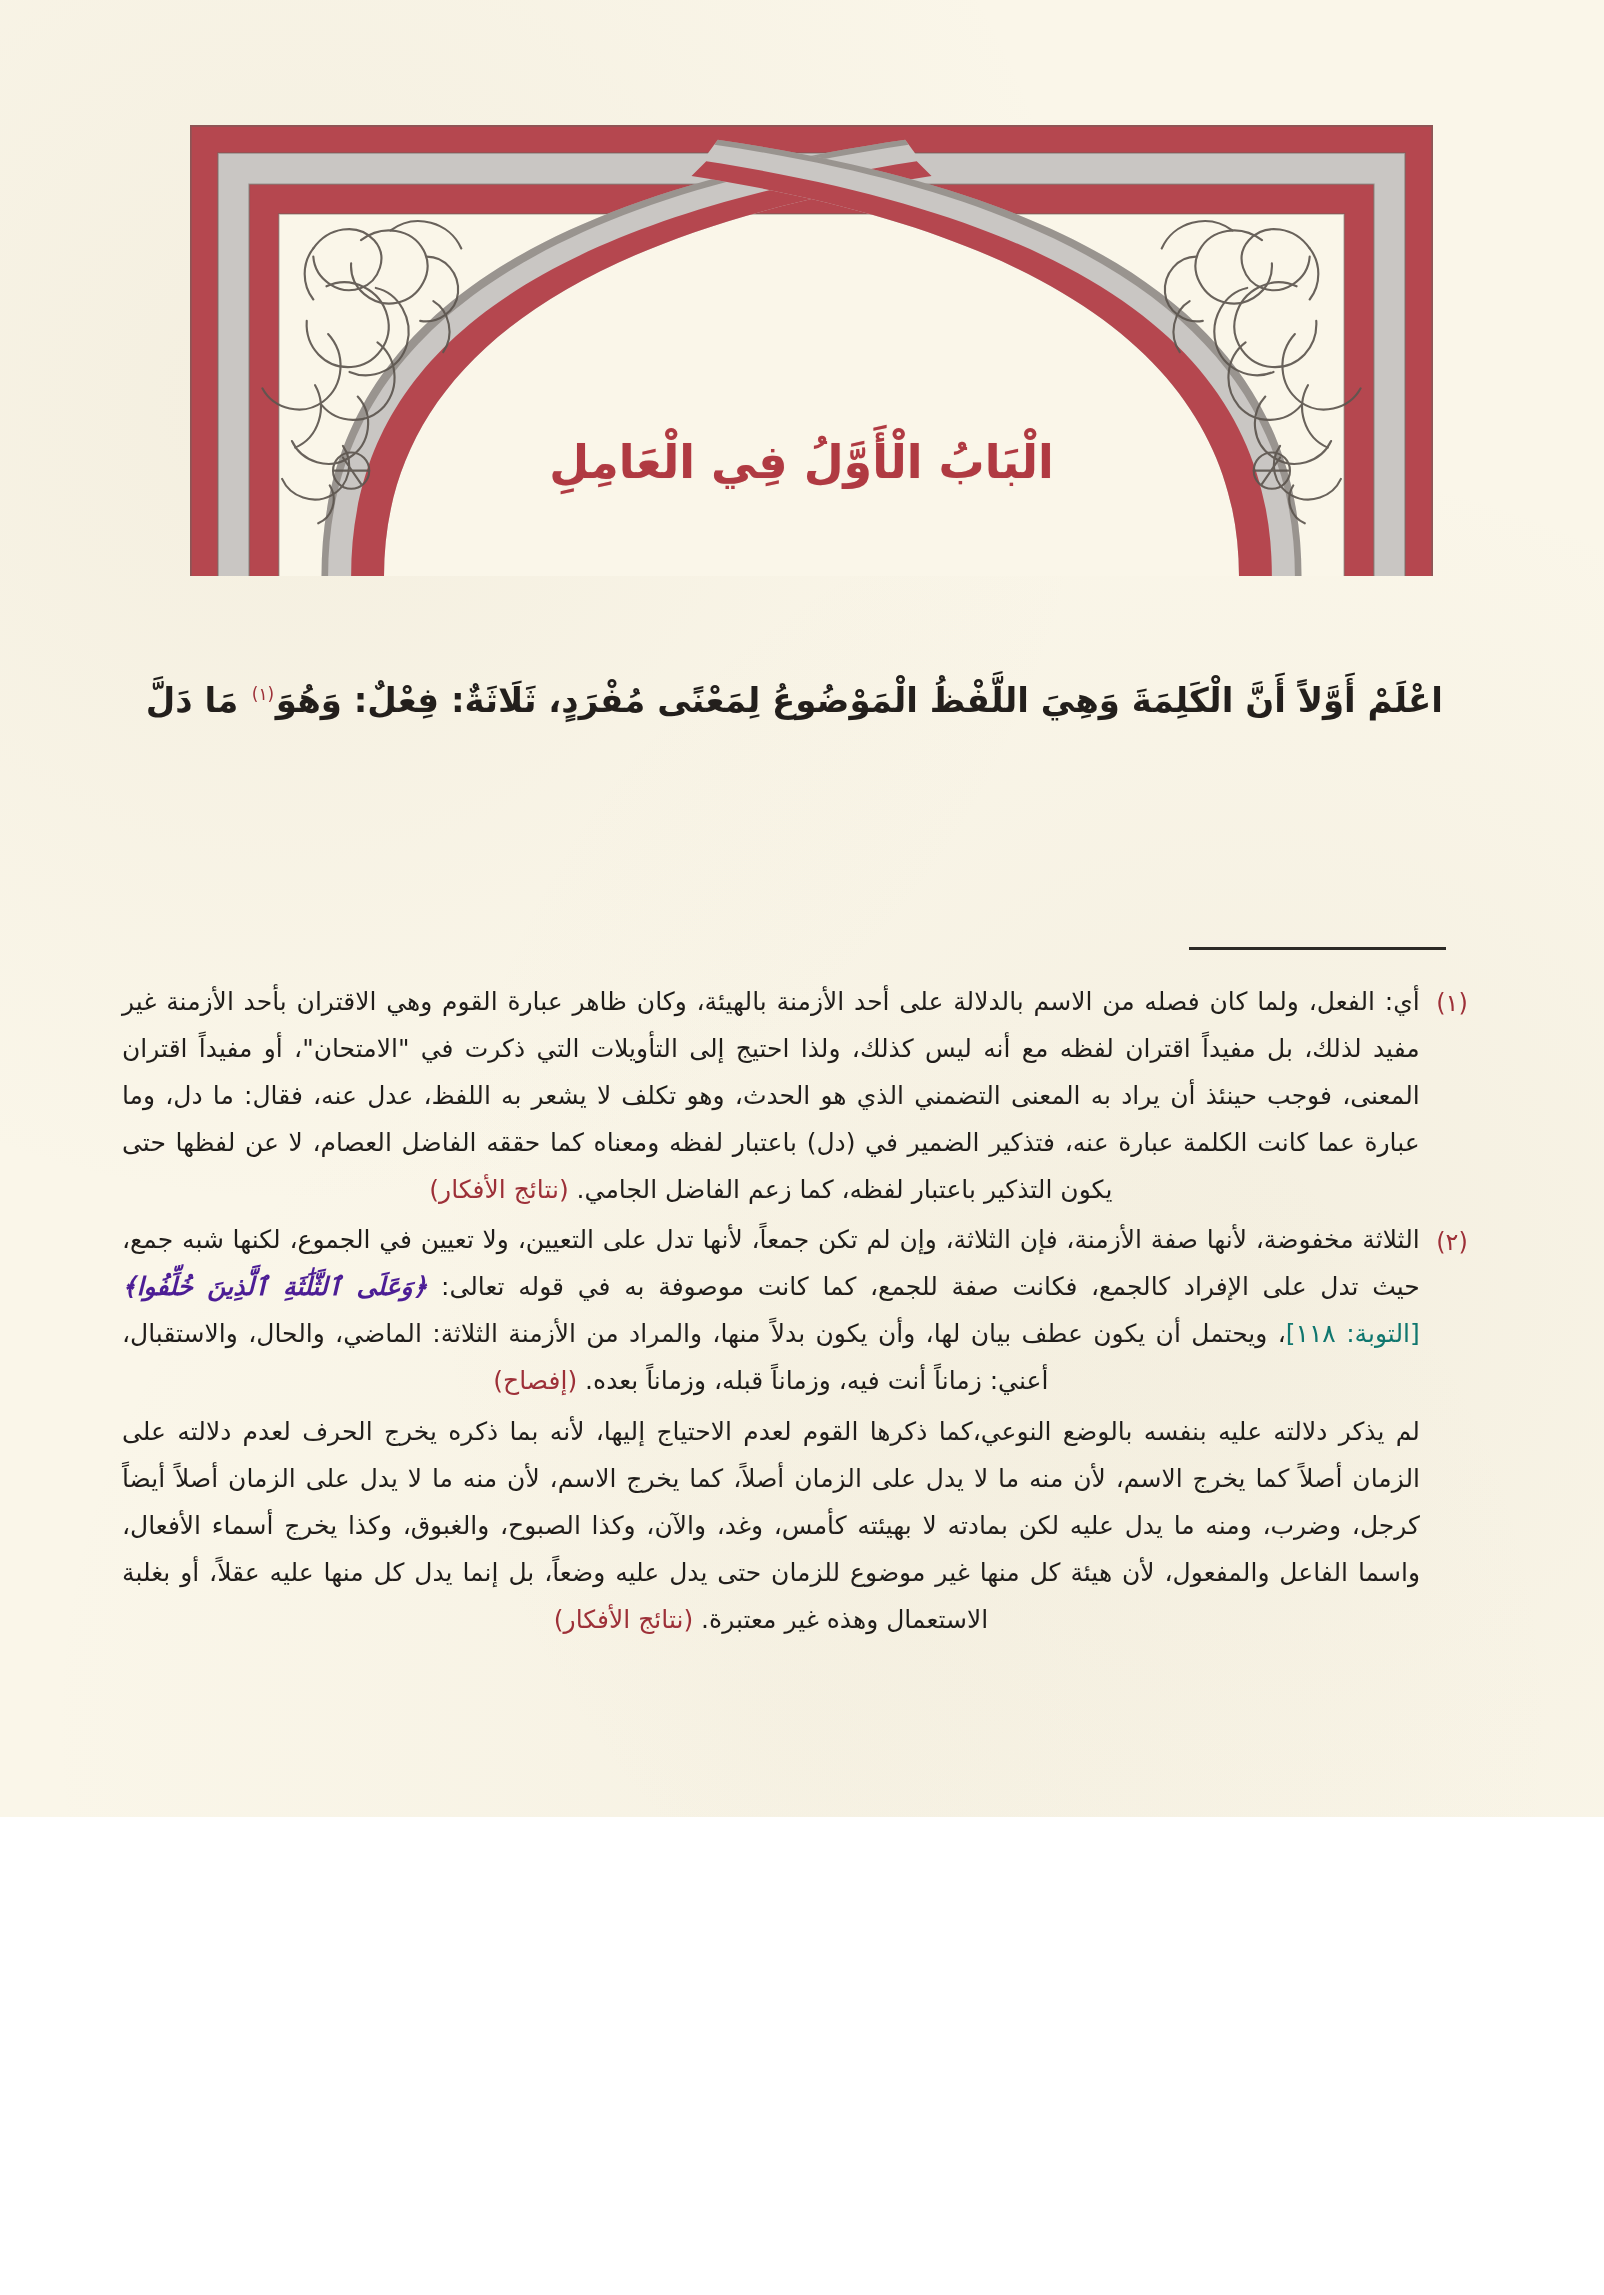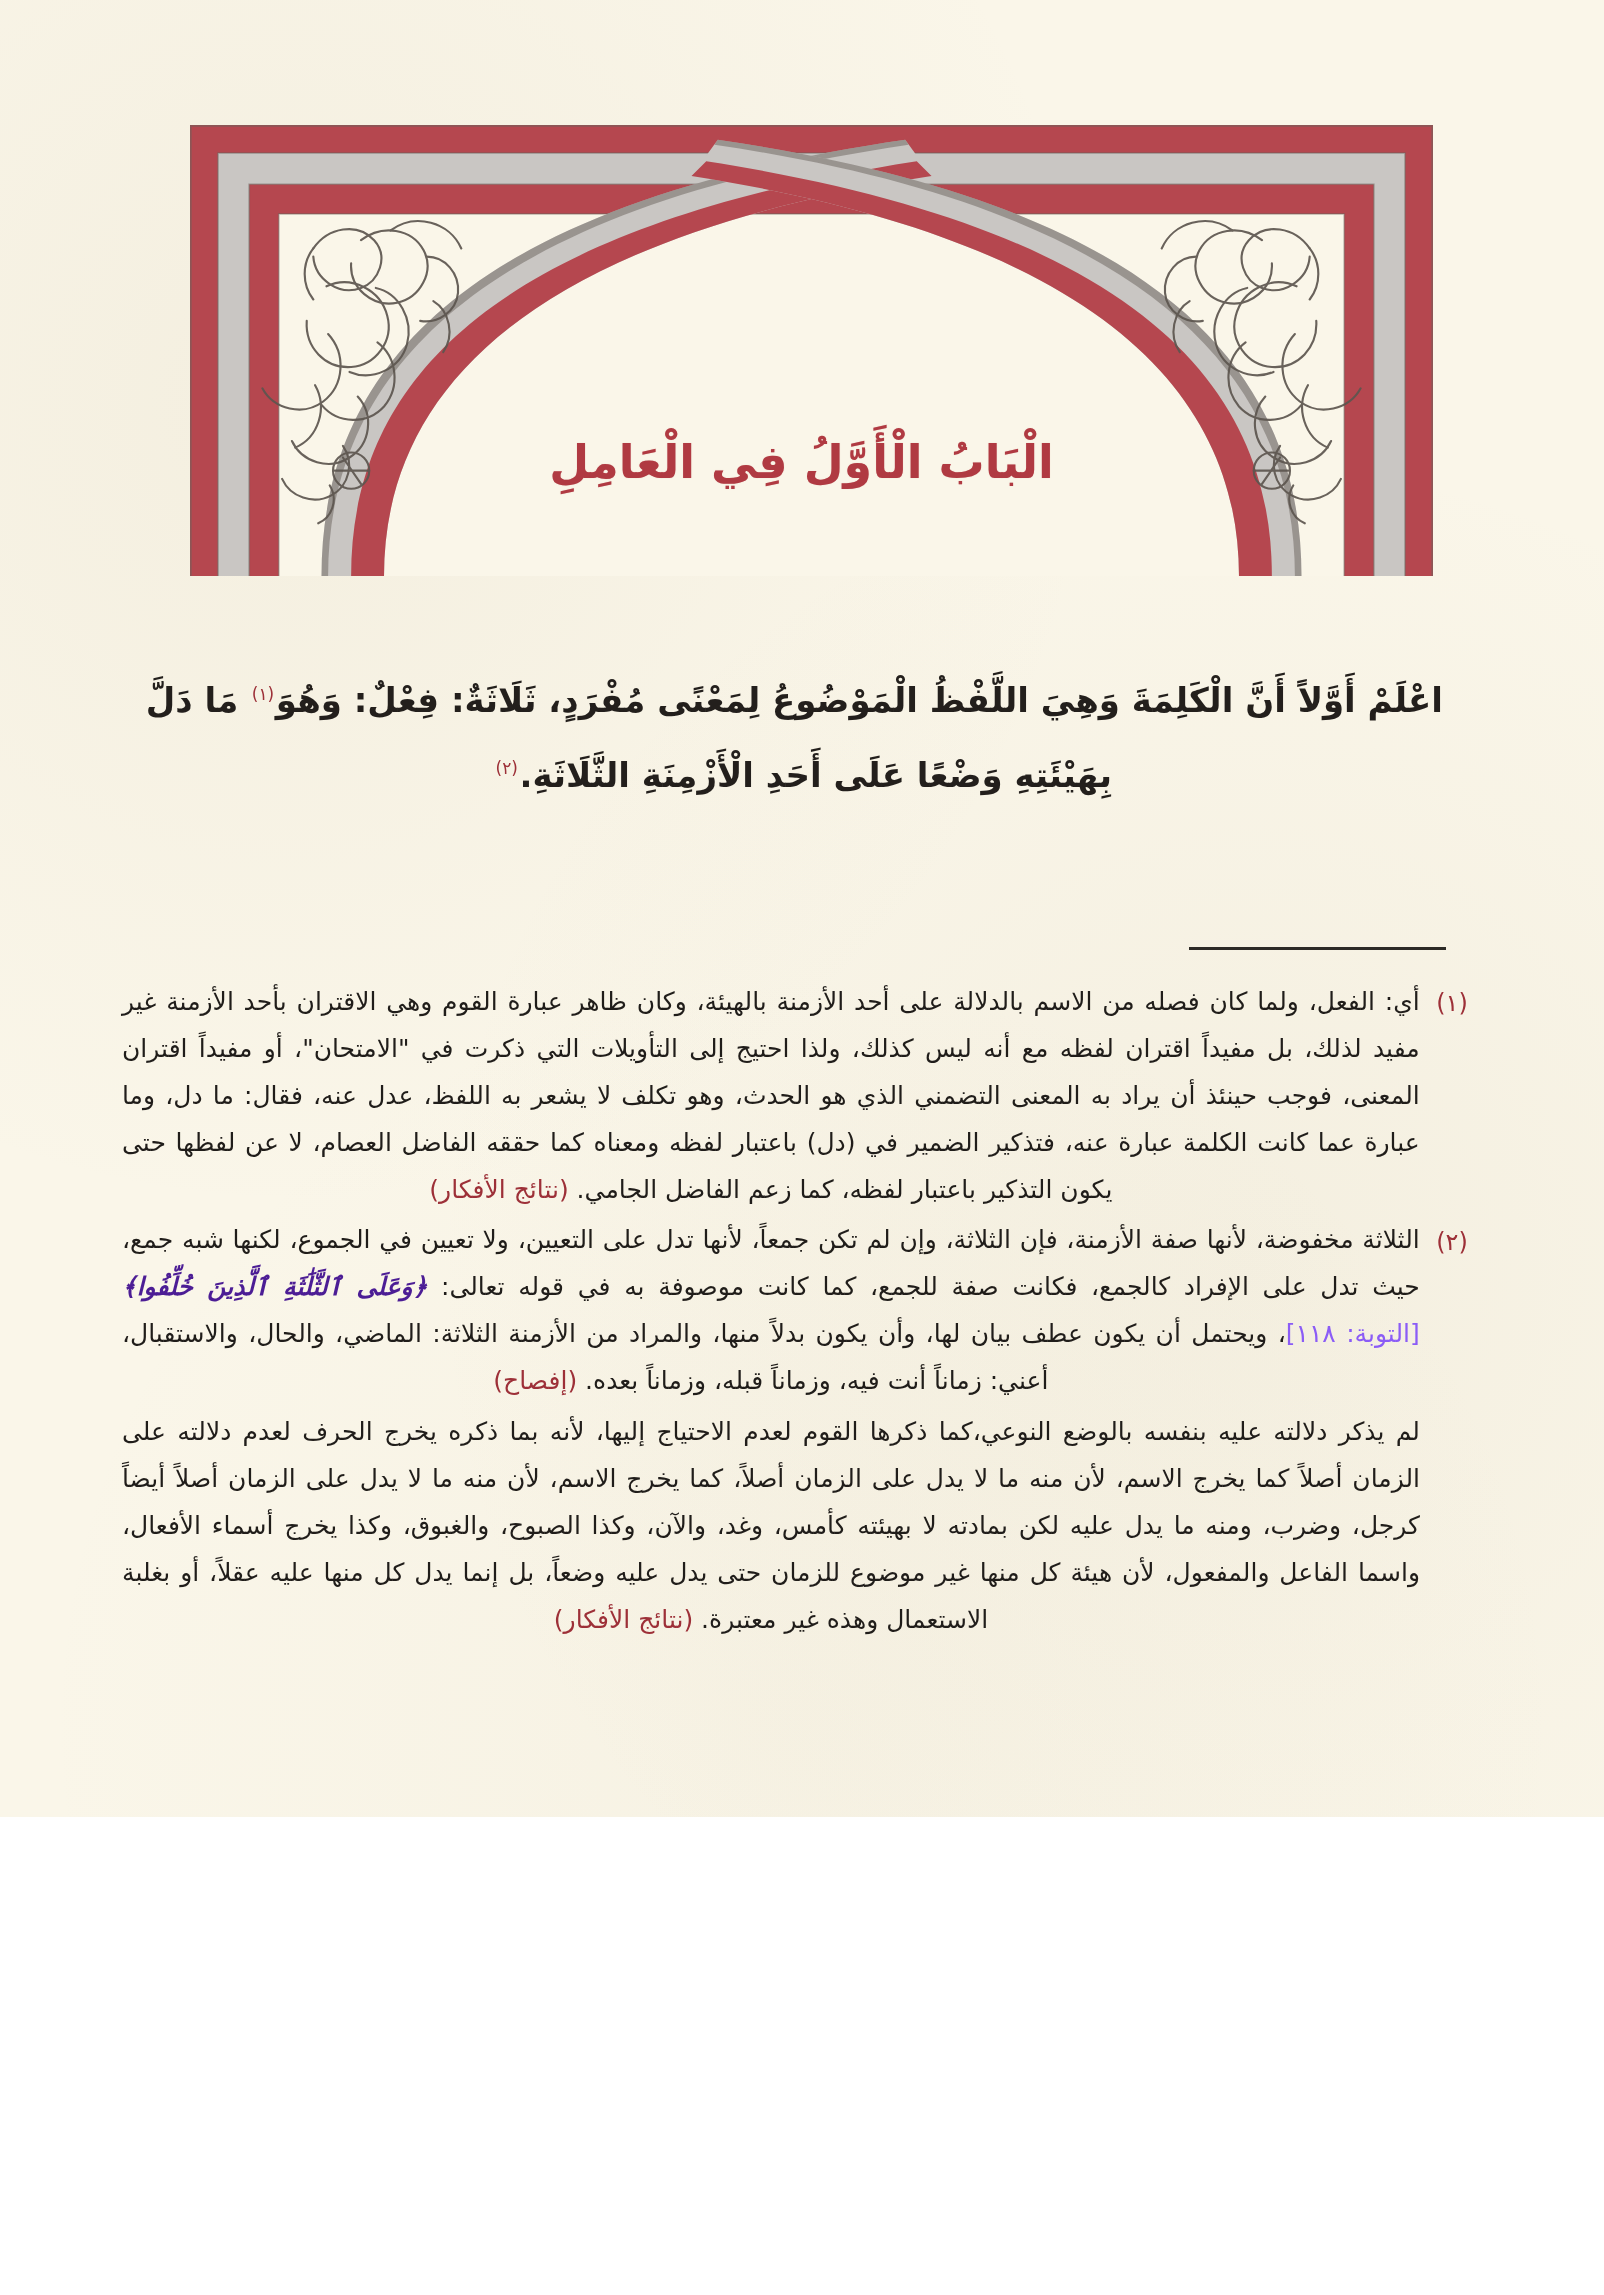--- a/index.html
+++ b/index.html
@@ -127,21 +127,21 @@
     margin: 0 0 3.3px 0;
     padding-right: 61px;
   }
   .src { color: #9d3038; font-weight: normal; white-space: nowrap; }
   .quran {
     color: #4c1d95;
     font-weight: 600;
     white-space: nowrap;
     font-style: italic;
   }
-  .cite { color: #8b5cf6; white-space: nowrap; }
+  .cite { color: #0f766e; white-space: nowrap; }
 </style>
 </head>
 <body>
 
 <div class="page">
 
   <div class="ornament">
     <svg viewBox="0 0 1512 548" preserveAspectRatio="none" xmlns="http://www.w3.org/2000/svg">
       <defs>
         <clipPath id="frameClip">
@@ -217,21 +217,20 @@
           <path d="M186,404 l22,32"></path>
         </g>
       </g>
     </svg>
   </div>
 
   <div class="chapter-title">الْبَابُ الْأَوَّلُ فِي الْعَامِلِ</div>
 
   <div class="matn">
     <span class="ln l1"><span>اعْلَمْ أَوَّلاً أَنَّ الْكَلِمَةَ وَهِيَ اللَّفْظُ الْمَوْضُوعُ لِمَعْنًى مُفْرَدٍ، ثَلَاثَةٌ: فِعْلٌ: وَهُوَ</span><sup class="fn">(١)</sup> <span>مَا دَلَّ</span></span>
-    <span class="ln l2"><span>بِهَيْئَتِهِ وَضْعًا عَلَى أَحَدِ الْأَزْمِنَةِ الثَّلَاثَةِ.</span><sup class="fn">(٢)</sup></span>
   </div>
 
   <div class="rule"></div>
 
   <div class="footnotes">
 
     <div class="fnote">
       <div class="fnote-marker">(١)</div>
       <div class="fnote-body">
         <span>أي: الفعل، ولما كان فصله من الاسم بالدلالة على أحد الأزمنة بالهيئة، وكان ظاهر عبارة القوم وهي الاقتران بأحد الأزمنة غير مفيد لذلك، بل مفيداً اقتران لفظه مع أنه ليس كذلك، ولذا احتيج إلى التأويلات التي ذكرت في "الامتحان"، أو مفيداً اقتران المعنى، فوجب حينئذ أن يراد به المعنى التضمني الذي هو الحدث، وهو تكلف لا يشعر به اللفظ، عدل عنه، فقال: ما دل، وما عبارة عما كانت الكلمة عبارة عنه، فتذكير الضمير في (دل) باعتبار لفظه ومعناه كما حققه الفاضل العصام، لا عن لفظها حتى يكون التذكير باعتبار لفظه، كما زعم الفاضل الجامي. </span><span class="src">(نتائج الأفكار)</span>

